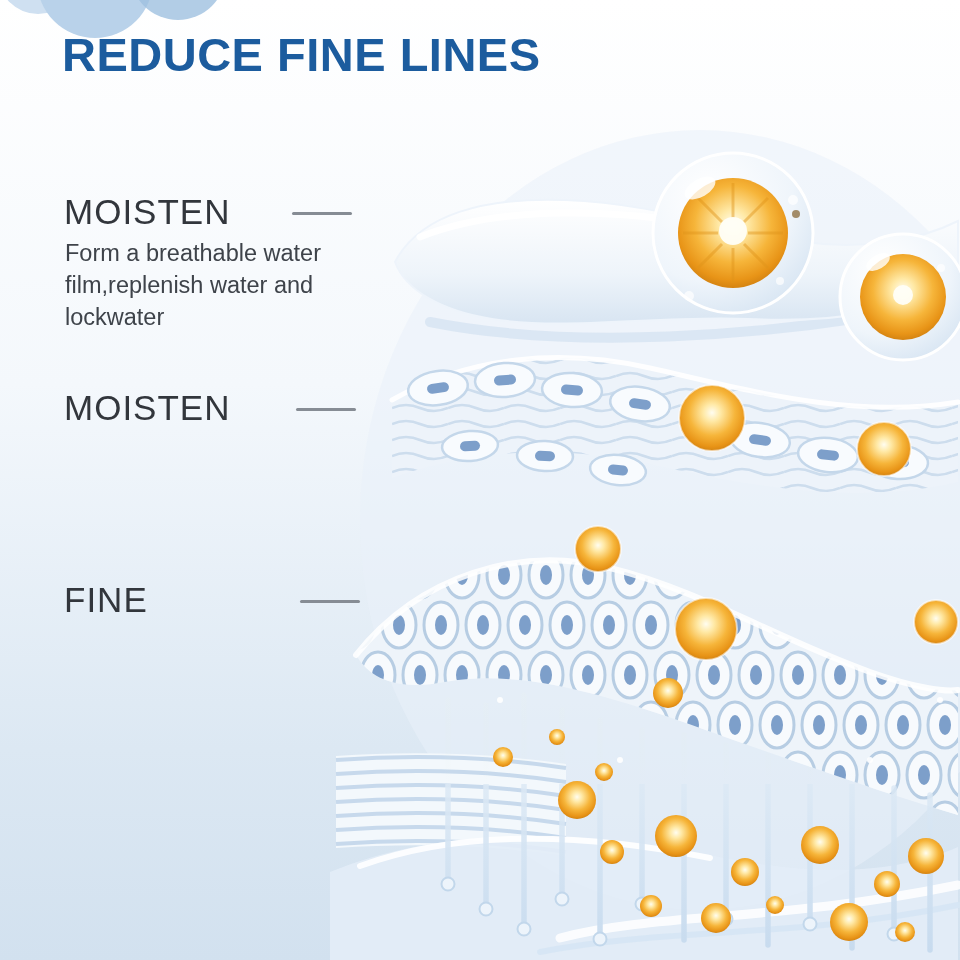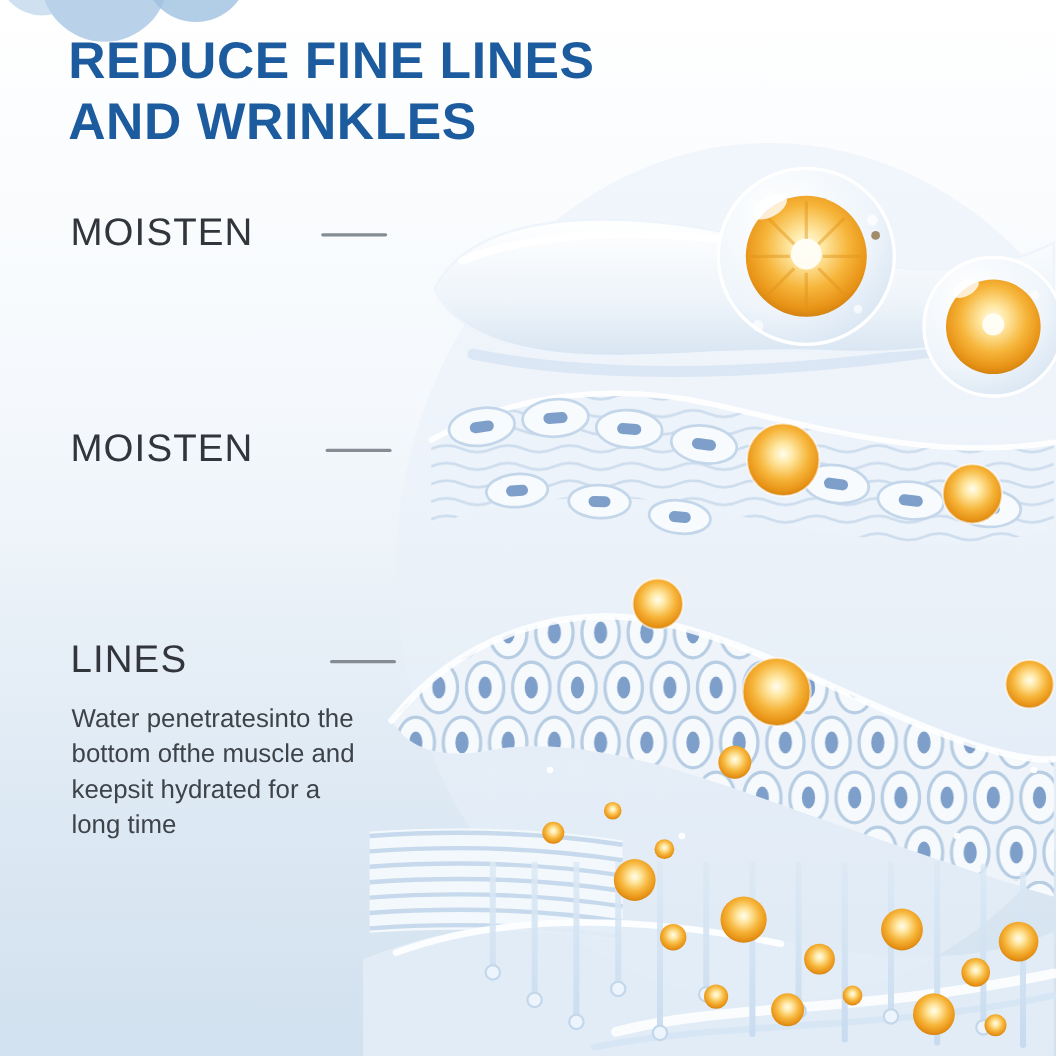--- a/index.html
+++ b/index.html
@@ -247,29 +247,27 @@
       <circle cx="905" cy="932" r="10" fill="url(#gold)"></circle>
       <circle cx="500" cy="700" r="3" fill="#ffffff" opacity="0.9"></circle>
         <circle cx="870" cy="760" r="3" fill="#ffffff" opacity="0.9"></circle>
       <circle cx="940" cy="700" r="3" fill="#ffffff" opacity="0.9"></circle>
         <circle cx="620" cy="760" r="3" fill="#ffffff" opacity="0.9"></circle>
     </g>
   </svg>
 
   <h1 class="copy title">
     <span>REDUCE FINE LINES</span><br>
-    <span>AND WRINKLES</span>
   </h1>
 
   <h2 id="heading-1" class="copy heading">MOISTEN</h2>
   <div id="h1-rule" class="rule"></div>
+  <p id="body-1" class="copy body-text">Form a breathable water
+film,replenish water and
+lockwater</p>
 
   <h2 id="heading-2" class="copy heading">MOISTEN</h2>
   <div id="h2-rule" class="rule"></div>
 
-  <h2 id="heading-3" class="copy heading">LINES</h2>
+  <h2 id="heading-3" class="copy heading">FINE</h2>
   <div id="h3-rule" class="rule"></div>
-  <p id="body-3" class="copy body-text">Water penetratesinto the
-bottom ofthe muscle and
-keepsit hydrated for a
-long time</p>
 
 </div>
 
 </body></html>

